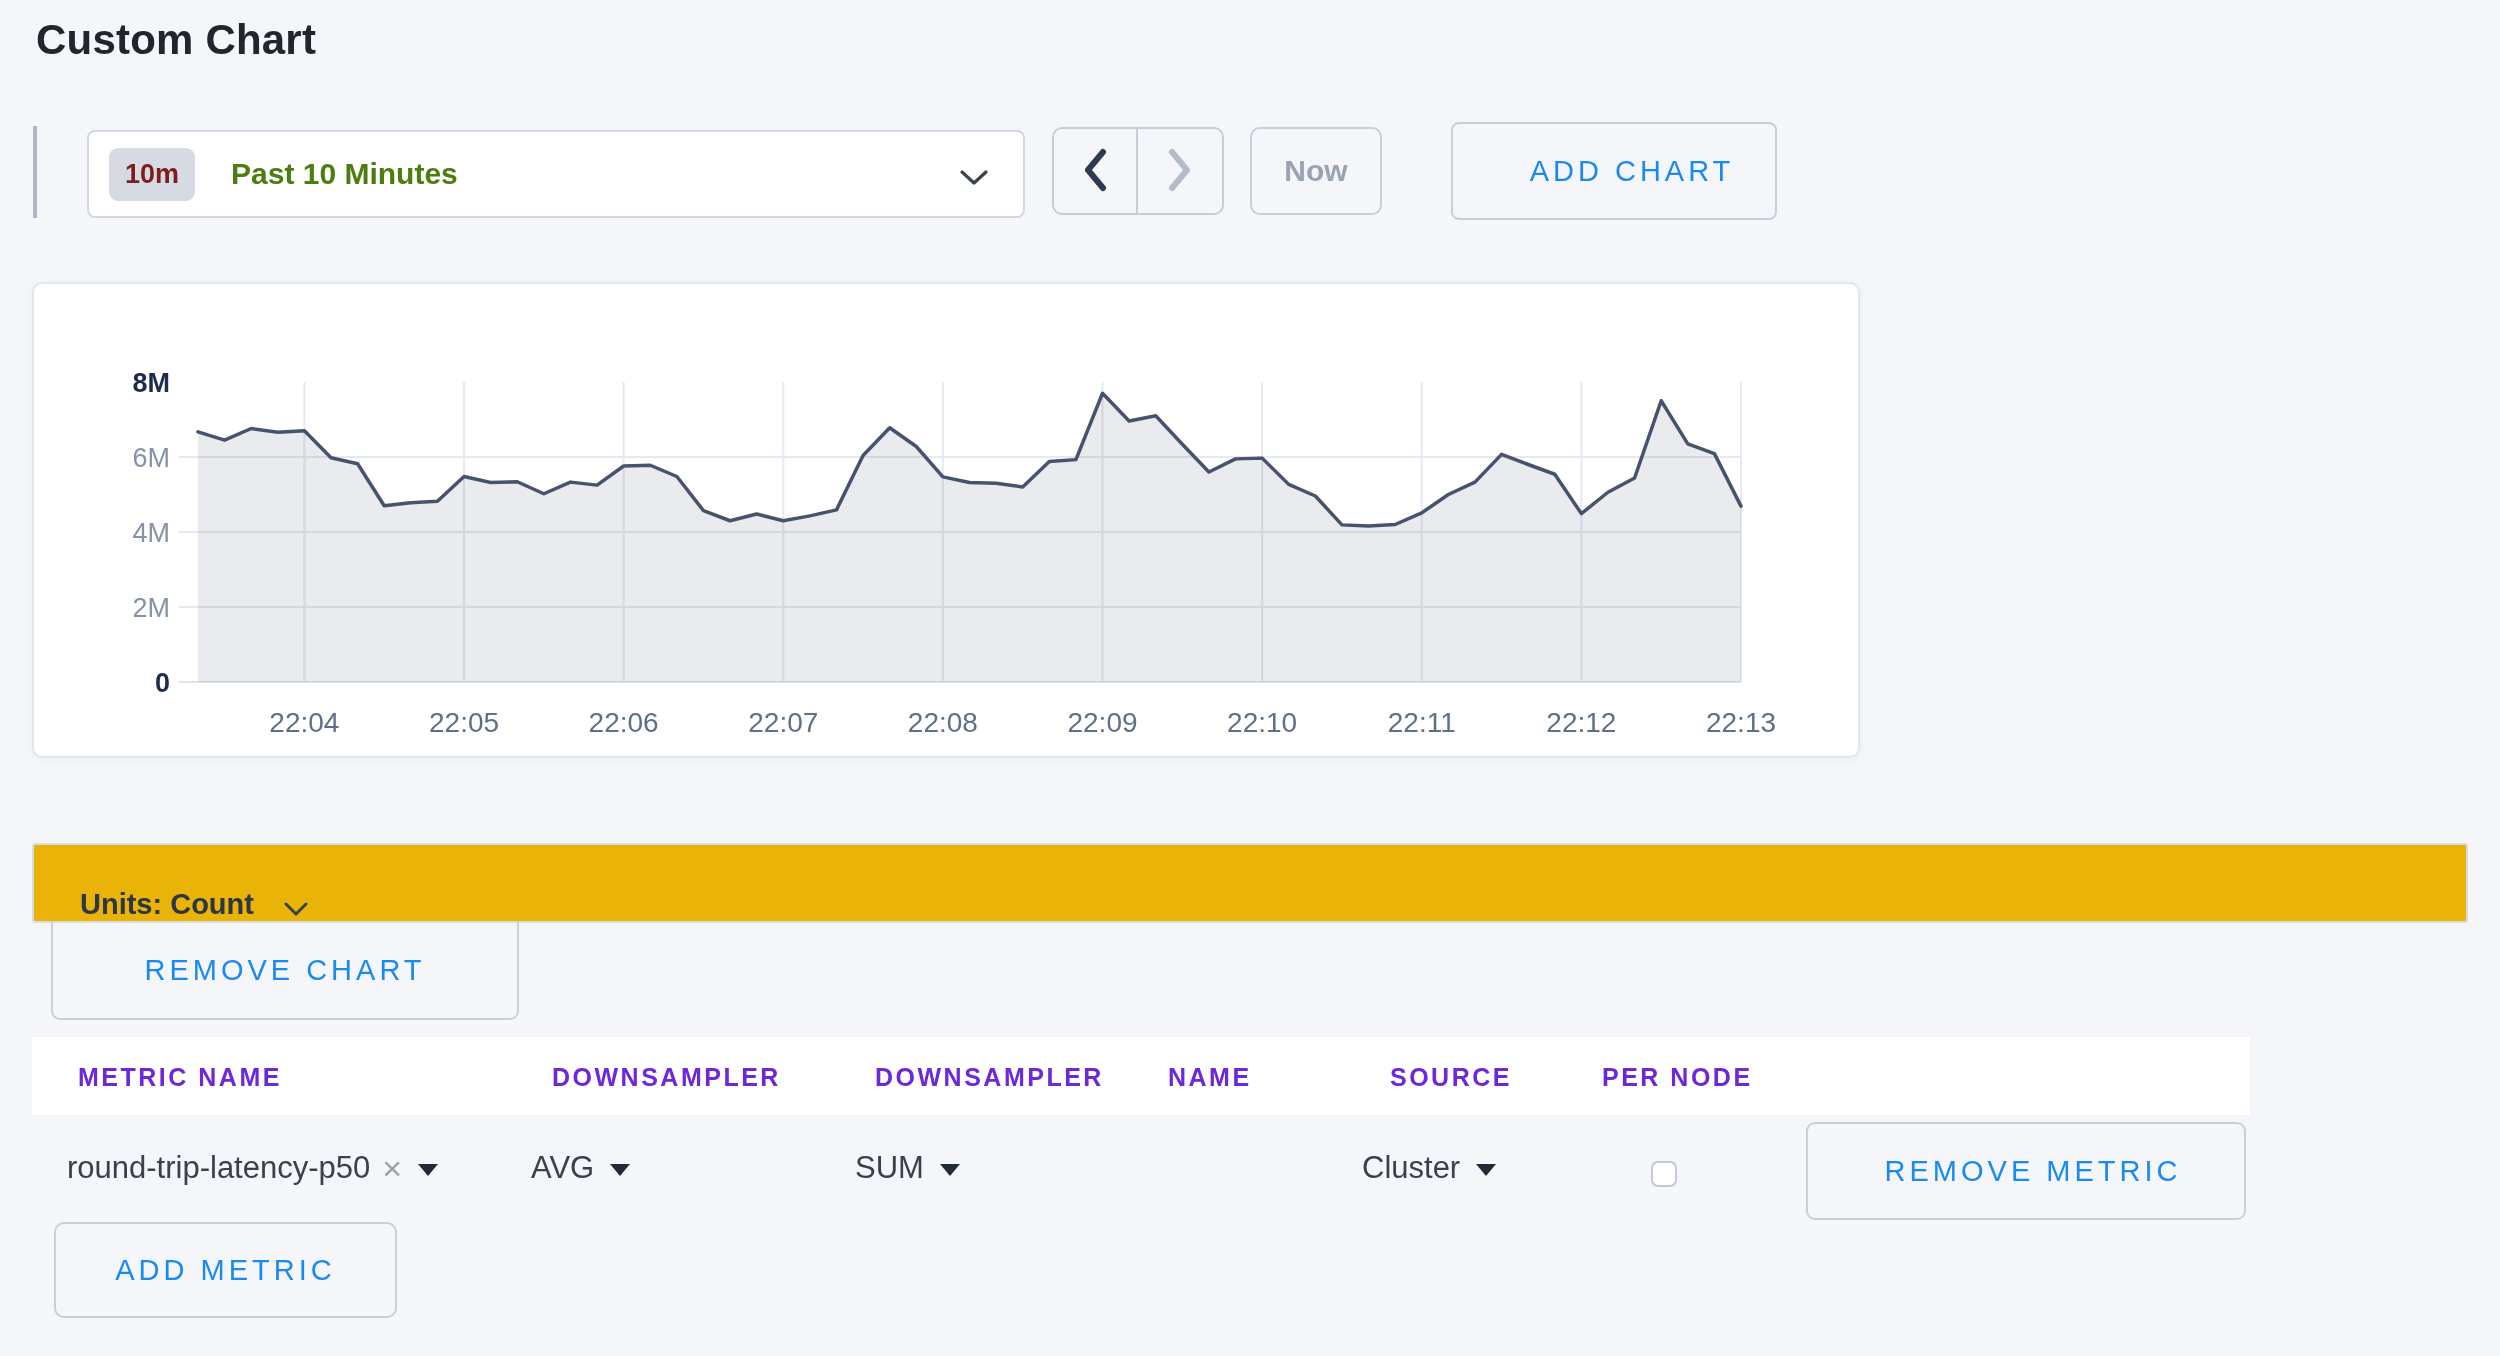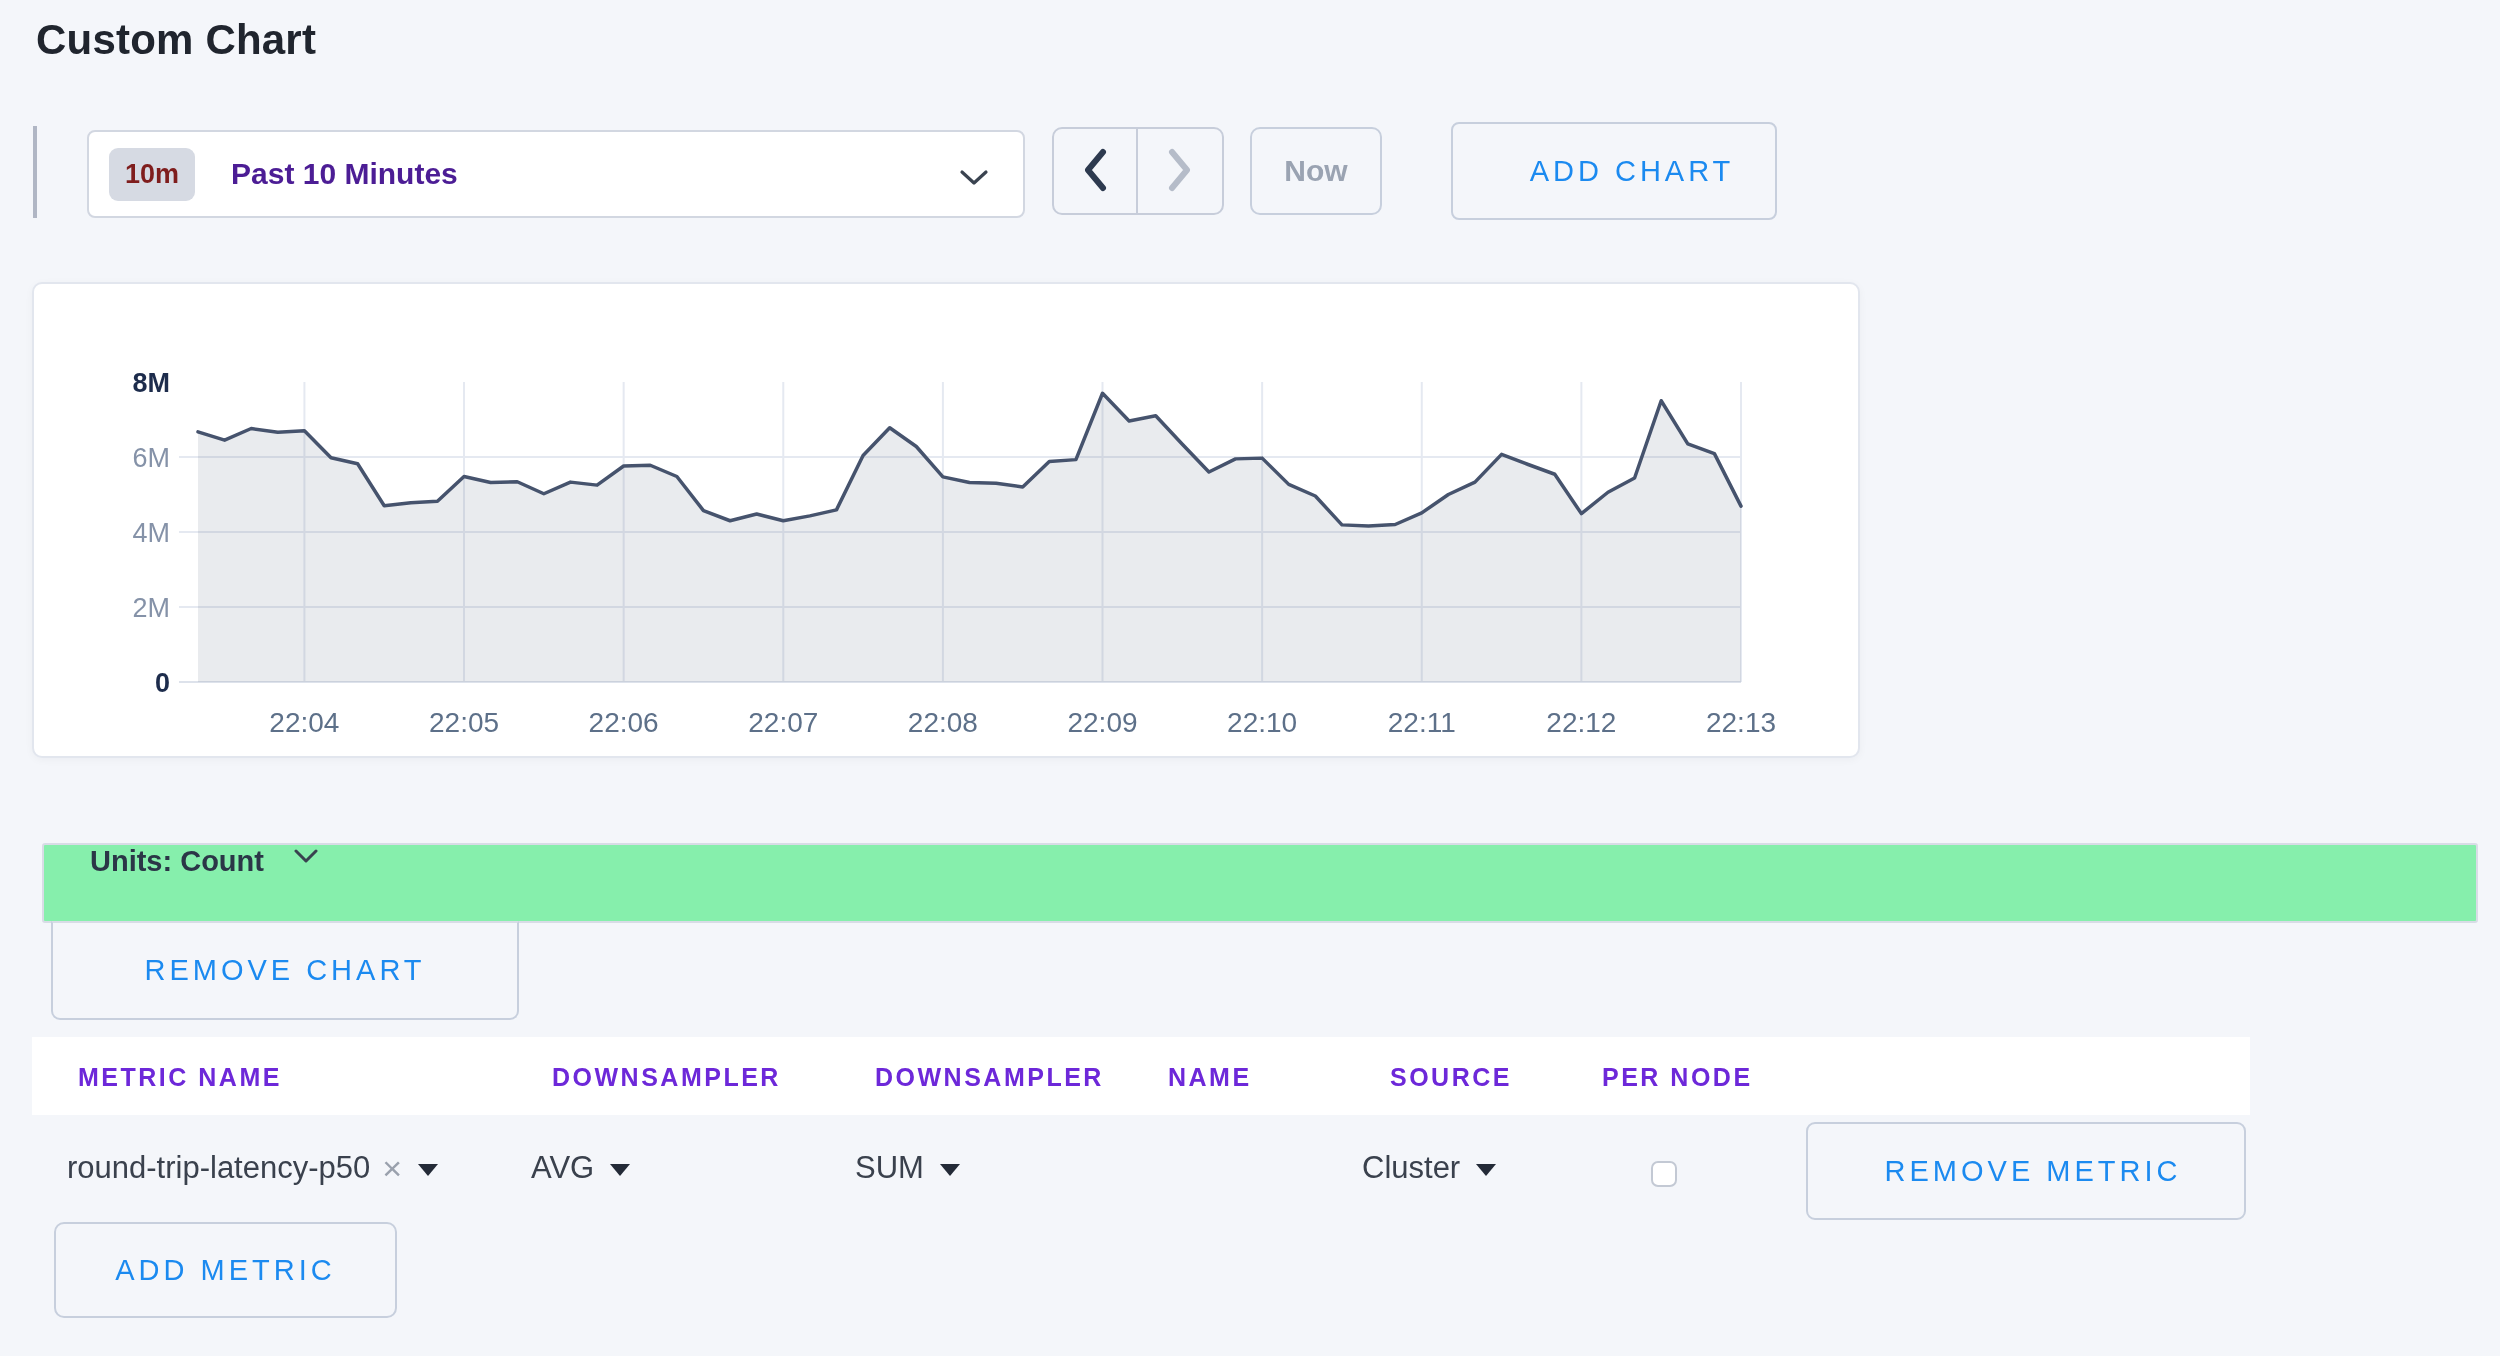--- a/index.html
+++ b/index.html
@@ -30,21 +30,21 @@
     display:flex; align-items:center; cursor:pointer;
   }
   .time-badge {
     margin-left:20px;
     background:#d6dae3; color:#7f1d1d;
     font-size:27px; font-weight:700;
     padding:11px 16px; border-radius:9px;
   }
   .time-label {
     margin-left:36px;
-    font-size:30px; font-weight:700; color:#4c1d95;
+    font-size:30px; font-weight:700; color:#4d7c0f;
   }
   .time-dropdown .chev { position:absolute; right:34px; top:37px; }
 
   .nav-group {
     left:1052px; top:127px; width:172px; height:88px;
     border:2px solid #c7cdda; border-radius:10px;
     display:flex;
   }
   .nav-btn {
     width:50%; height:100%;
@@ -78,23 +78,23 @@
     box-shadow:0 2px 8px rgba(20,30,60,0.04);
   }
   .chart-card svg { display:block; }
   .xlab { font-size:28px; fill:#5d7089; }
   .ylab { font-size:27px; fill:#8592a8; }
   .ylab-bold { font-size:27px; font-weight:700; fill:#1d2c4c; }
 
   
   .units-bar {
     left:32px; top:843px; width:2436px; height:80px;
-    background:#86efac;
+    background:#eab308;
     border:2px solid #d8dce6; border-radius:3px;
-    display:flex; align-items:flex-start; cursor:pointer;margin-left:10px;
+    display:flex; align-items:flex-end; cursor:pointer;
   }
   .units-label { margin-left:46px; font-size:29px; font-weight:700; color:#2b3647; }
   .units-bar .chev { margin-left:30px; margin-top:4px; }
   .remove-chart-btn { left:51px; top:921px; width:468px; height:99px; border-radius:0 0 9px 9px; border-top-color:transparent; }
 
   
   .table-header-band {
     left:32px; top:1037px; width:2218px; height:78px;
     background:#ffffff;
   }

